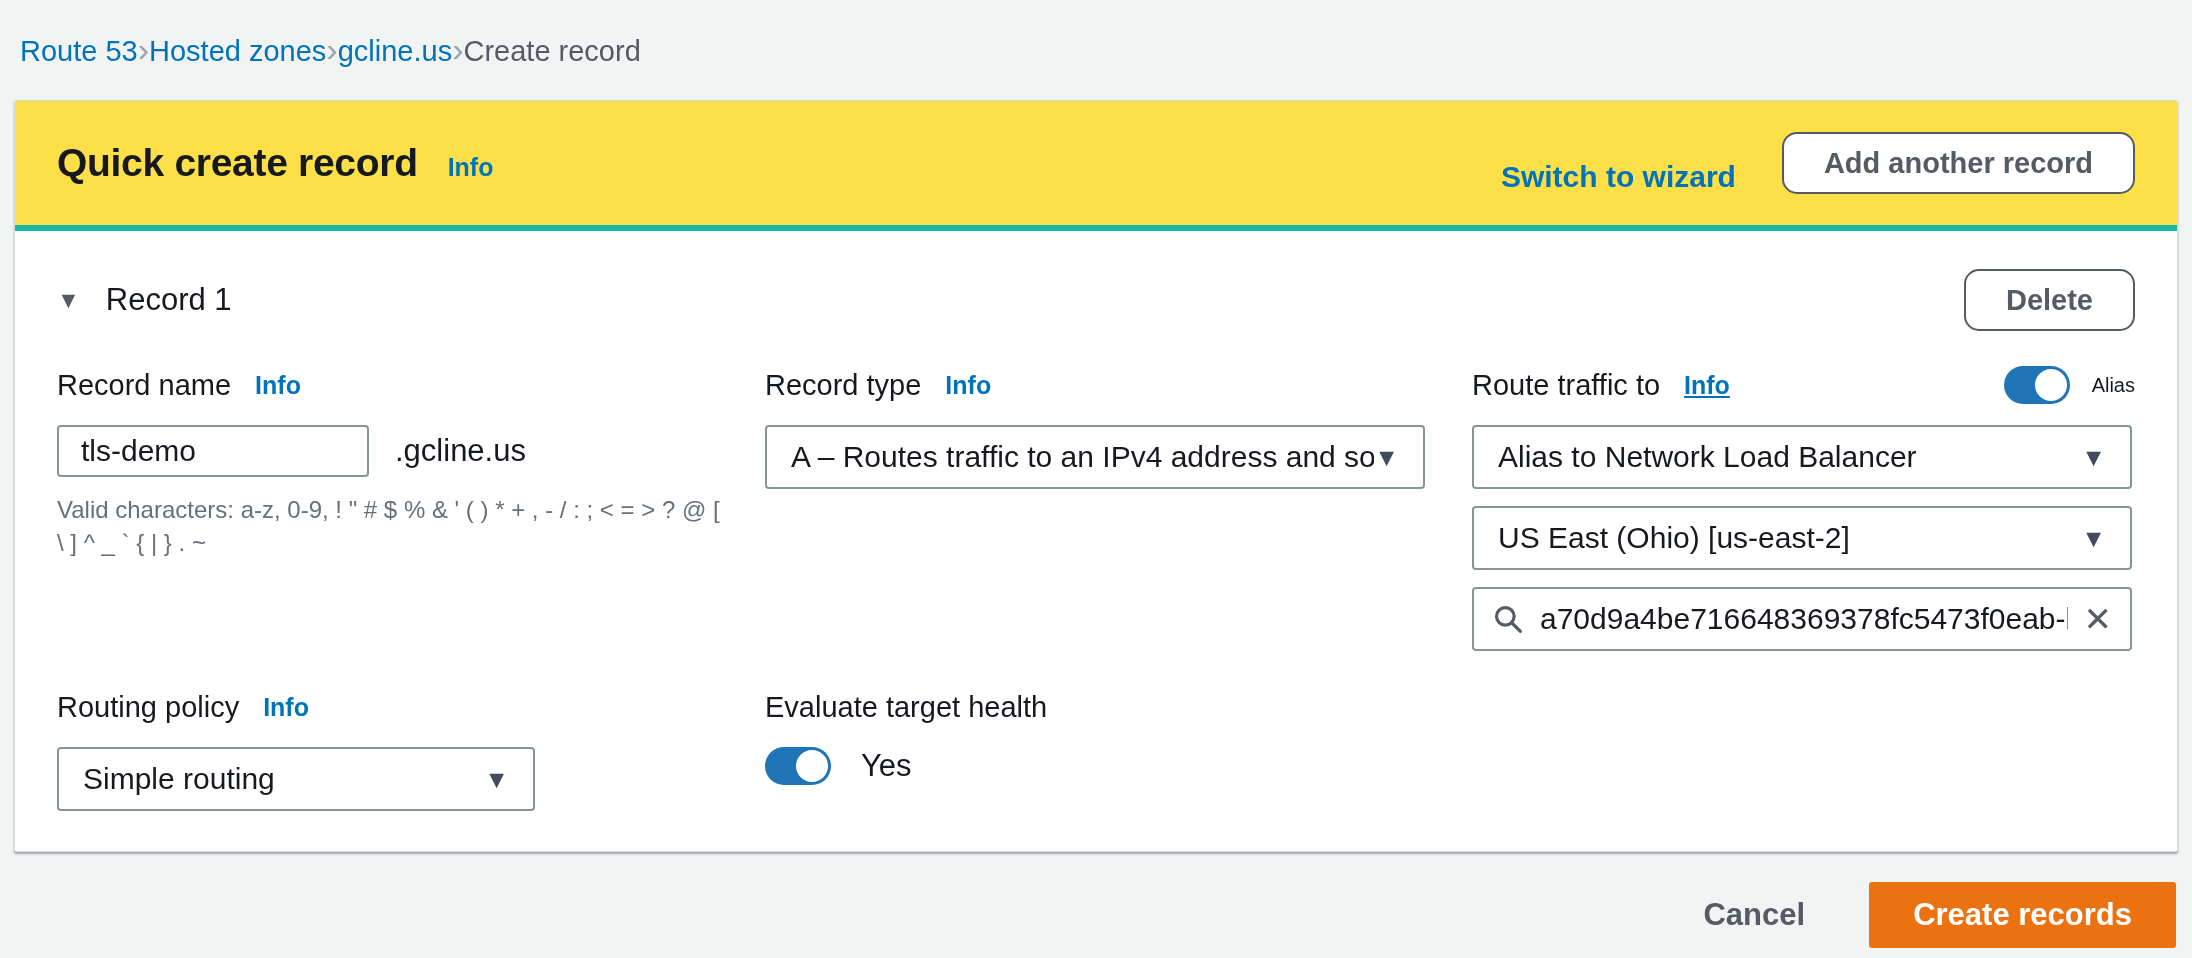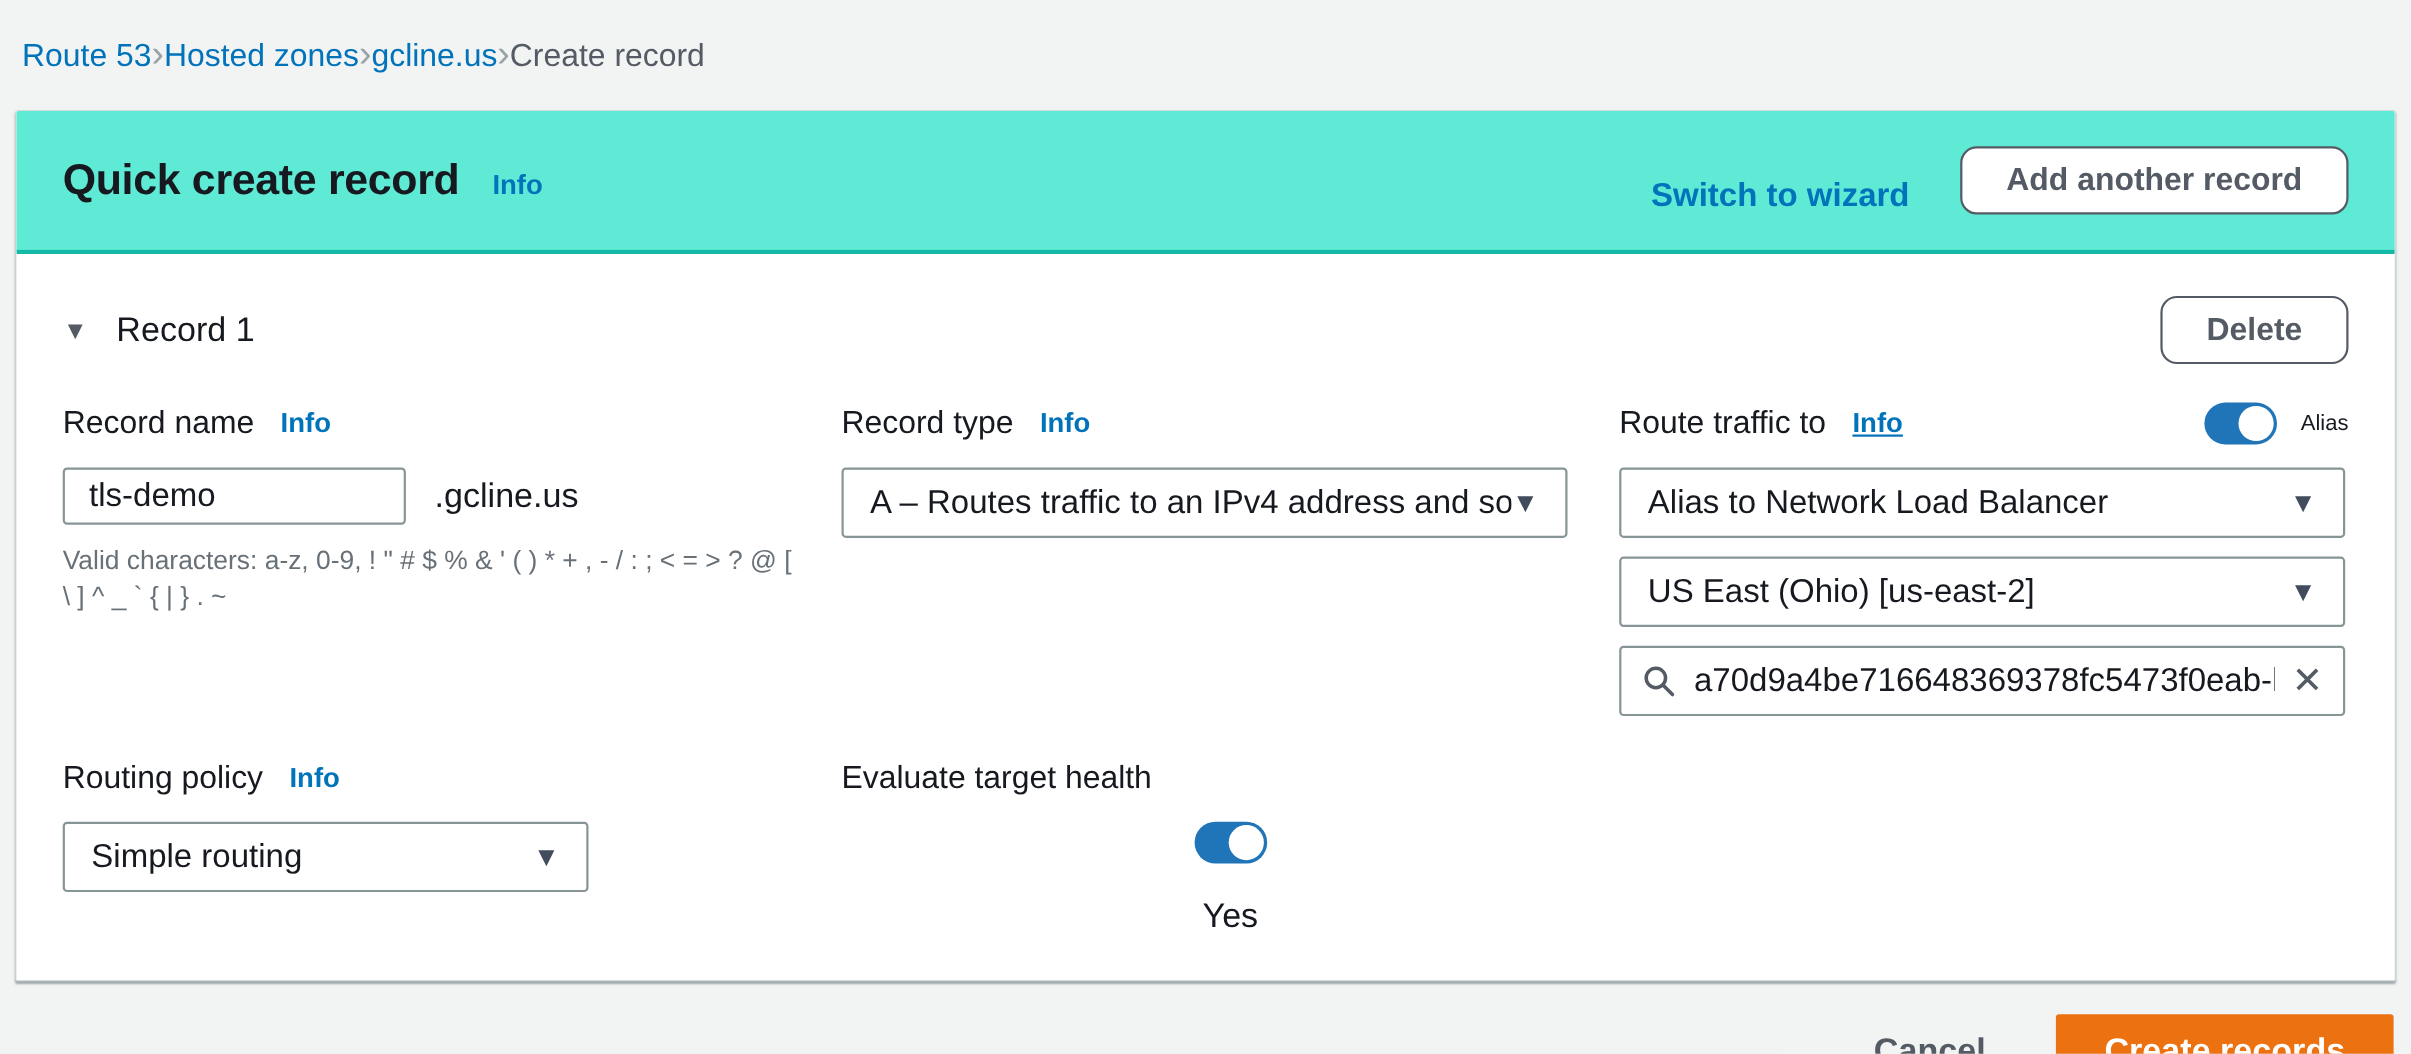--- a/index.html
+++ b/index.html
@@ -19,21 +19,21 @@
   .breadcrumb{display:flex;align-items:center;padding:34px 0 0 20px;font-size:29px;height:68px;}
   .breadcrumb a{color:var(--link);text-decoration:none;cursor:pointer;}
   .breadcrumb .sep{color:#99a4a9;font-size:34px;line-height:1;transform:translateY(-2px);}
   .breadcrumb .current{color:#545b64;}
   
   .card{
     margin:32px 14px 0;background:#fff;border:1px solid #d5dbdb;border-radius:2px;
     box-shadow:0 2px 2px rgba(0,28,36,.35);
   }
   .card-header{
-    background:#5eead4;height:130px;padding:0 42px;border-bottom:4px solid #14b8a6;
+    background:#fde047;height:130px;padding:0 42px;border-bottom:6px solid #14b8a6;
     display:flex;align-items:center;justify-content:space-between;border-radius:2px 2px 0 0;
   }
   .title-wrap{display:flex;align-items:baseline;gap:30px;}
   .title-wrap h1{margin:0;font-size:39px;font-weight:bold;letter-spacing:-.3px;}
   .info-link{color:var(--link);font-weight:bold;font-size:25px;text-decoration:none;cursor:pointer;}
   .info-link.underline{text-decoration:underline;}
   .header-actions{display:flex;align-items:flex-end;gap:46px;}
   .wizard-link{color:var(--link);font-weight:bold;font-size:30px;text-decoration:none;cursor:pointer;}
   .btn{
     background:#fff;border:2px solid var(--border-btn);border-radius:15px;color:var(--muted);
@@ -72,21 +72,21 @@
   }
   .search-box input{
     border:none;outline:none;flex:1;min-width:0;font-size:30px;color:var(--text);font-family:inherit;
   }
   .clear-x{color:#545b64;font-size:34px;line-height:1;cursor:pointer;}
   
   .toggle{width:66px;height:38px;border-radius:20px;background:var(--toggle);position:relative;cursor:pointer;flex:none;}
   .toggle .knob{position:absolute;top:3px;right:3px;width:32px;height:32px;border-radius:50%;background:#fff;}
   .alias-wrap{display:flex;align-items:center;gap:22px;}
   .alias-label{font-size:20px;}
-  .toggle-line{display:flex;align-items:center;gap:30px;font-size:31px;margin-top:8px;flex-direction:column;}
+  .toggle-line{display:flex;align-items:center;gap:30px;font-size:31px;margin-top:8px;}
   
   .footer{display:flex;align-items:center;justify-content:flex-end;gap:58px;padding:30px 16px;}
   .cancel-btn{background:none;border:none;color:var(--muted);font-weight:bold;font-size:31px;cursor:pointer;font-family:inherit;}
   .primary-btn{
     background:var(--primary);border:none;border-radius:3px;color:#fff;font-weight:bold;
     font-size:31px;height:66px;padding:1px 44px;cursor:pointer;font-family:inherit;
   }
 </style>
 </head>
 <body>

